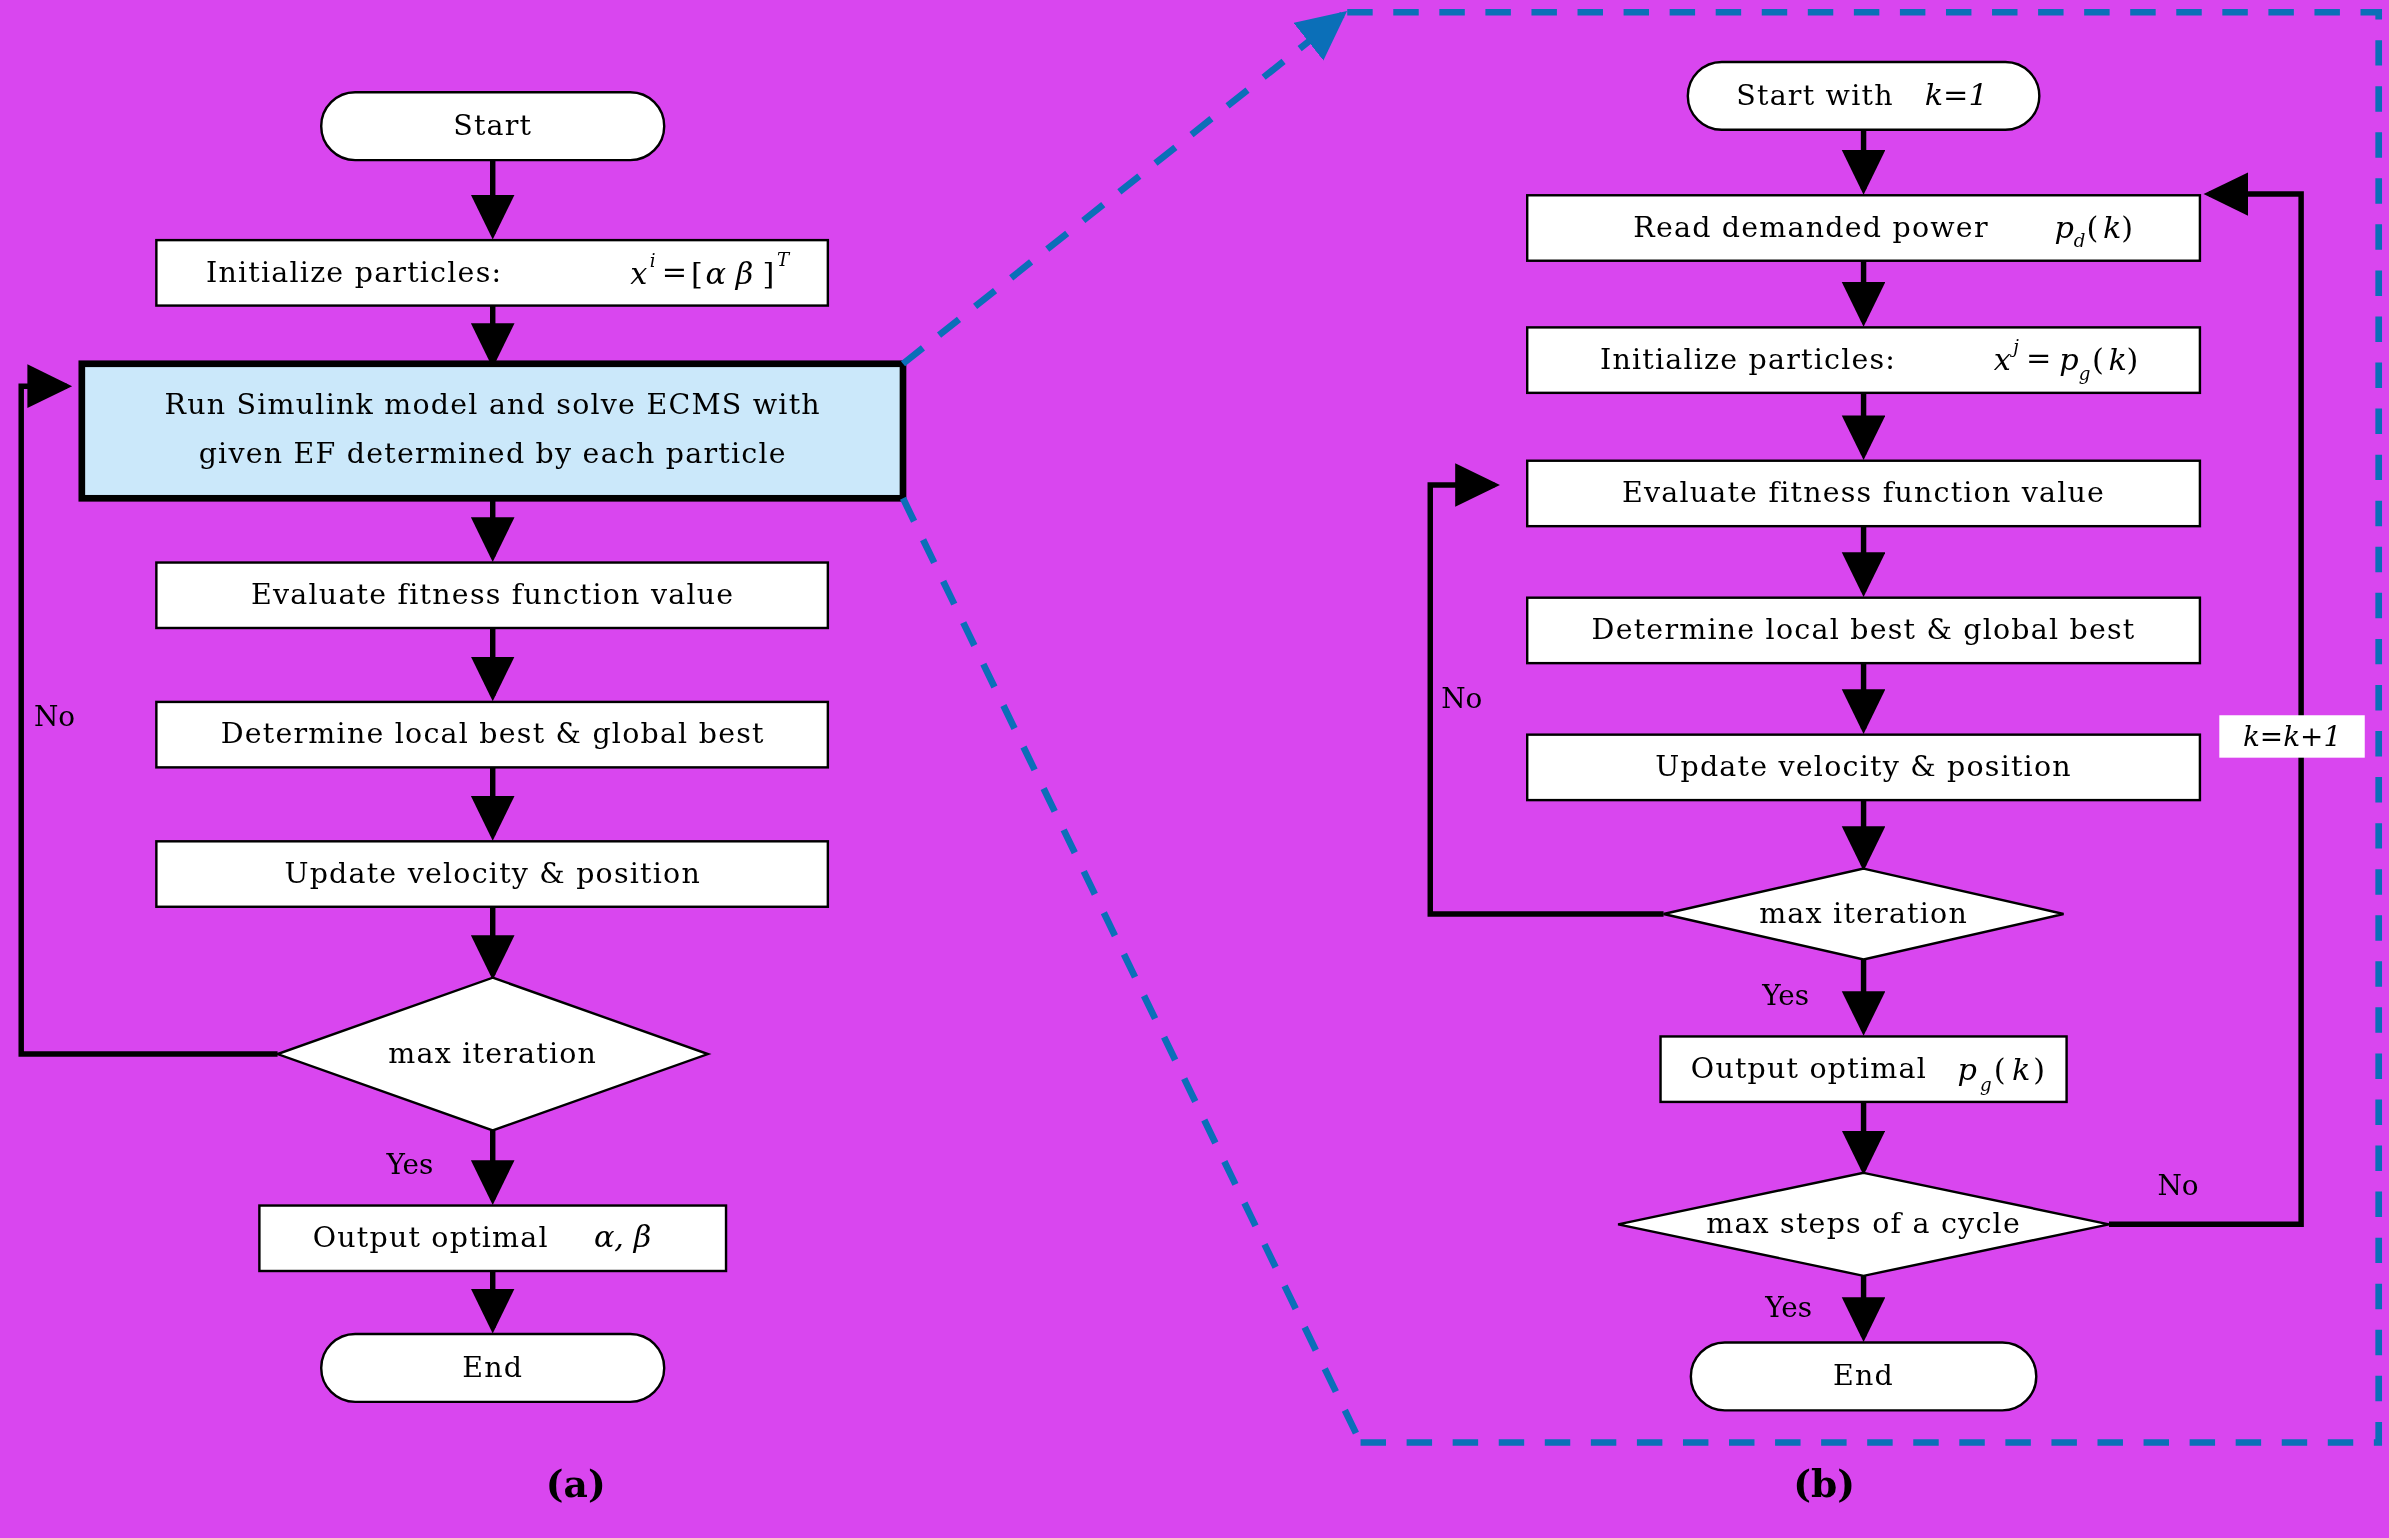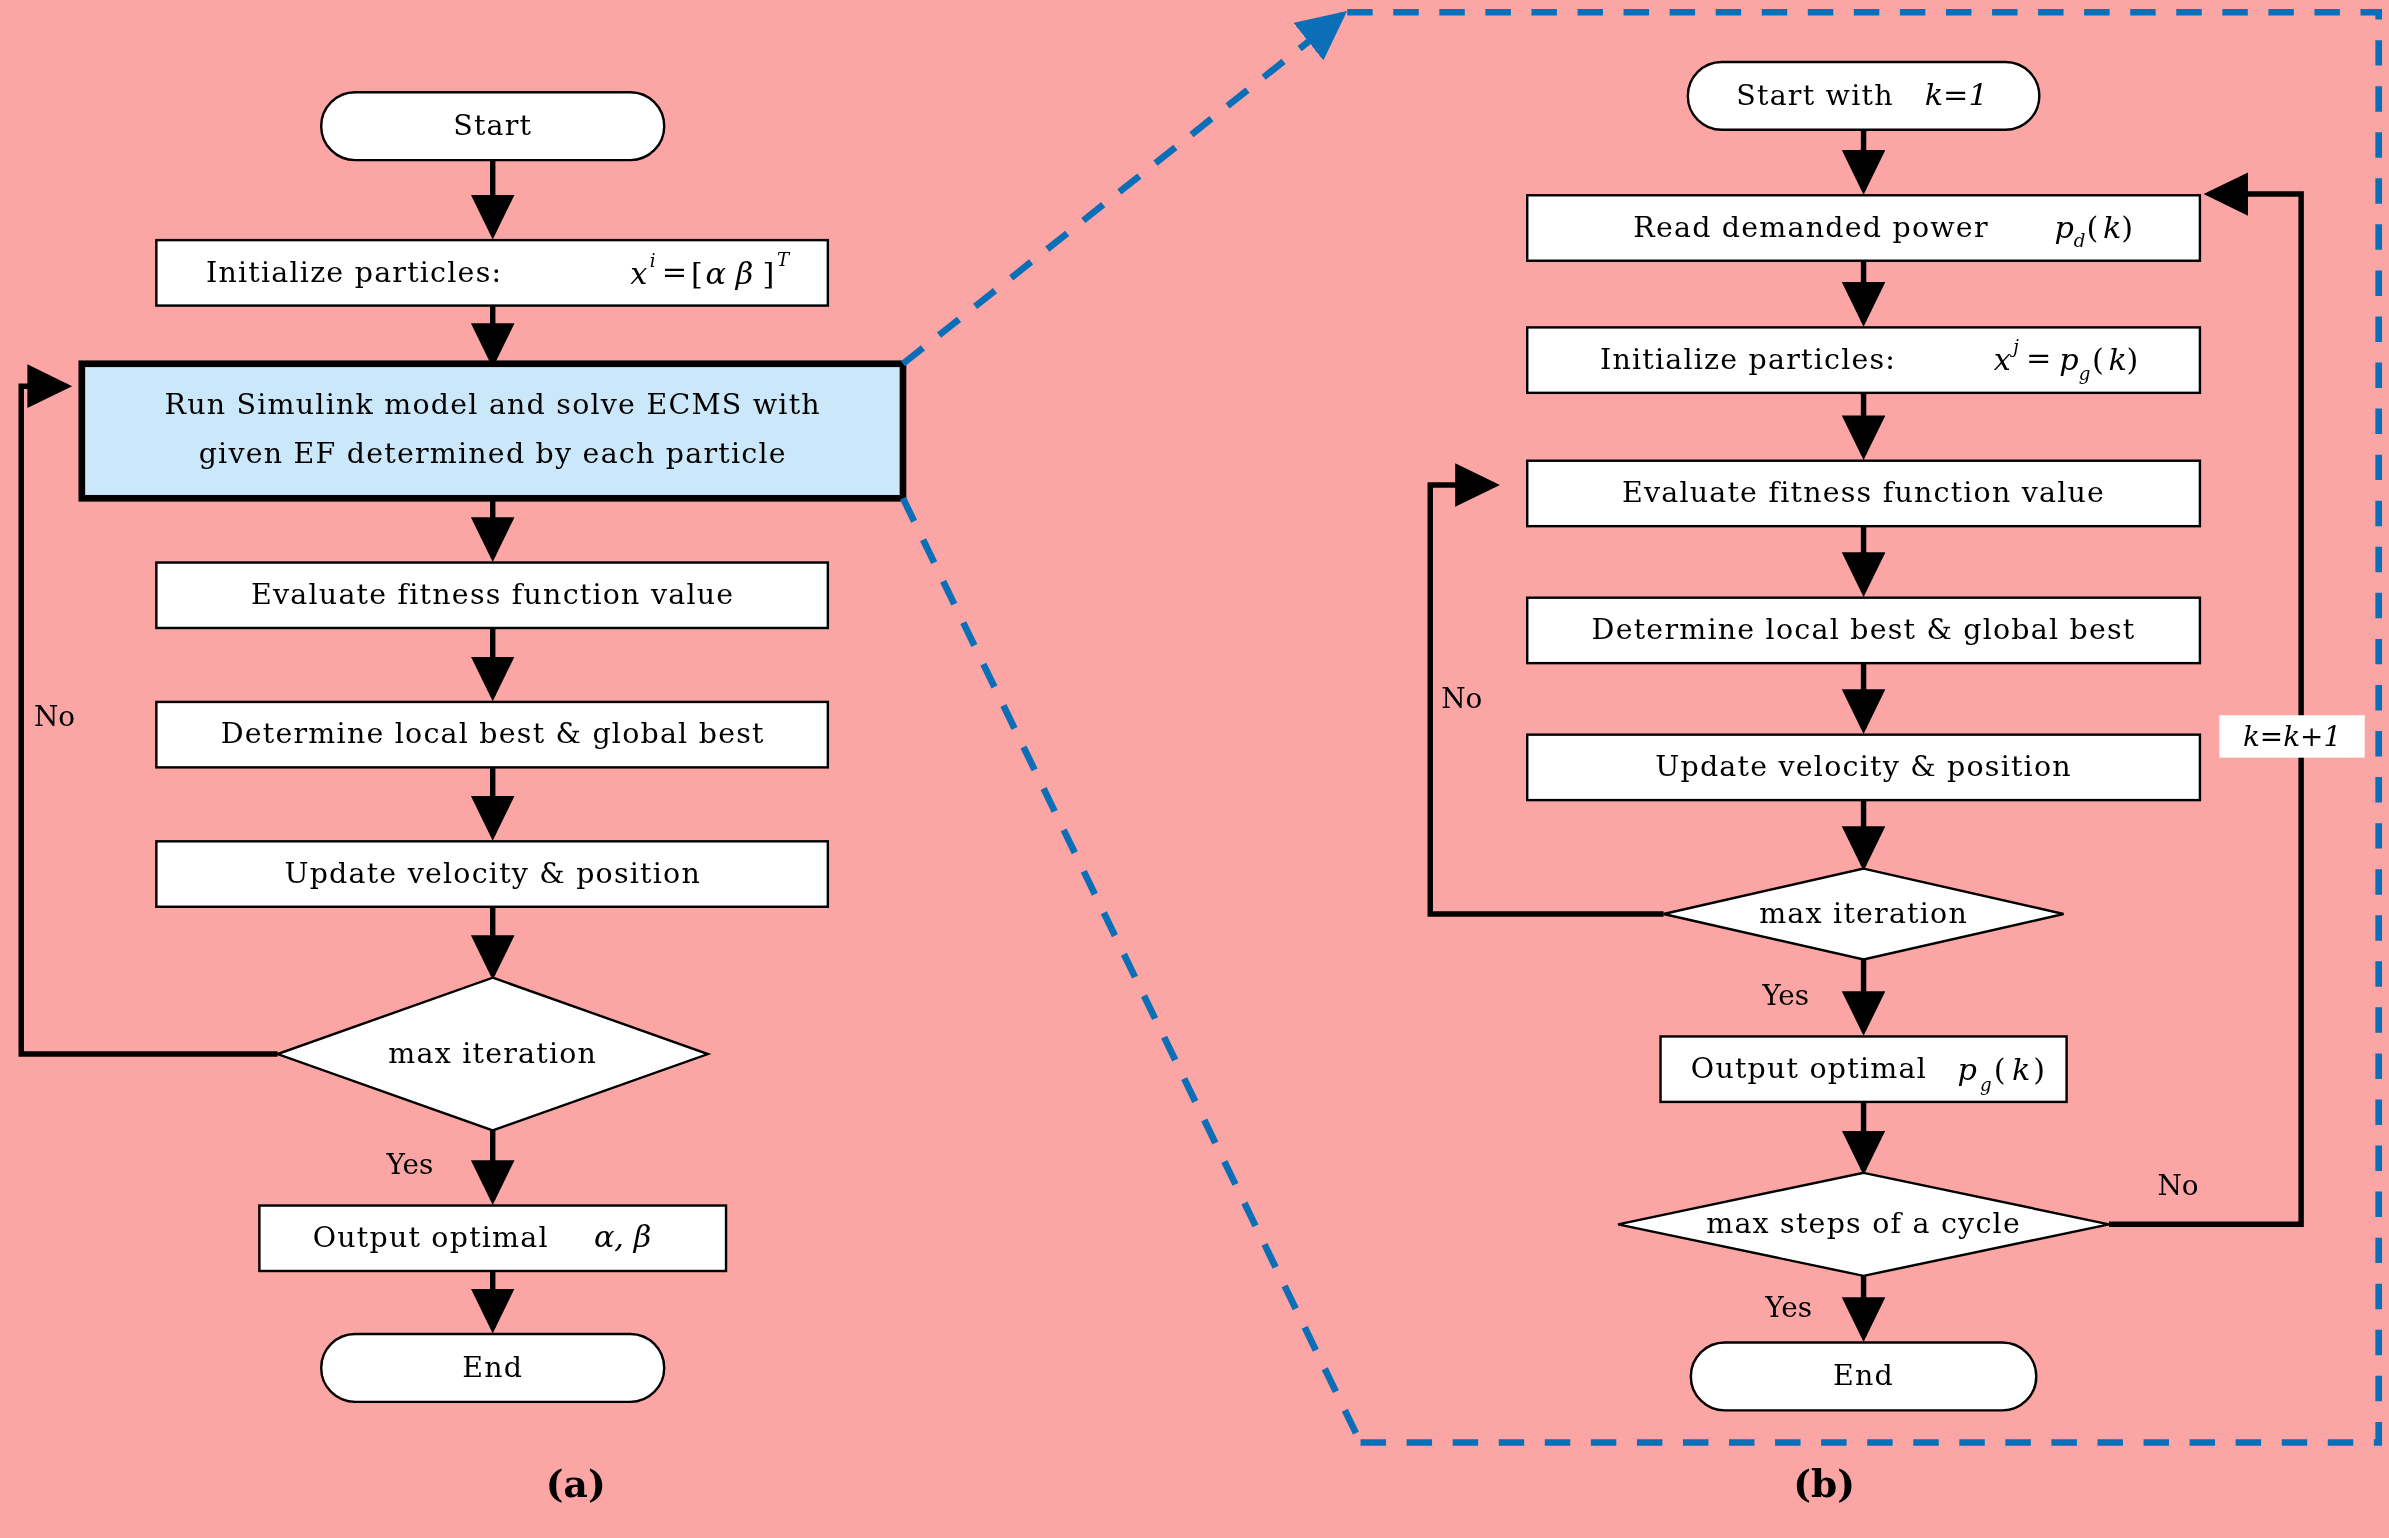--- a/index.html
+++ b/index.html
@@ -1,17 +1,17 @@
 <!DOCTYPE html>
 <html style="font-size:9.7px"><head>
 <meta charset="utf-8">
 <style>
   html,body{margin:0;padding:0;background:#ffffff;}
   body{width:2389px;height:1539px;font-family:"DejaVu Serif",serif;}
-  #stage{position:relative;width:2389px;height:1539px;overflow:hidden;background:#fca5a5;}
+  #stage{position:relative;width:2389px;height:1539px;overflow:hidden;background:#d946ef;}
   svg{position:absolute;left:0;top:0;width:2389px;height:1539px;}
   .nodeTextMono{font-family:"DejaVu Serif",serif;font-size:47px;fill:#000;dominant-baseline:middle;letter-spacing:2px;}
   .mathItal{font-family:"DejaVu Serif",serif;font-style:italic;font-size:50px;fill:#000;}
   .mathSub{font-family:"DejaVu Serif",serif;font-style:italic;font-size:30px;fill:#000;}
   .mathSup{font-family:"DejaVu Serif",serif;font-style:italic;font-size:30px;fill:#000;}
   .mathUp{font-family:"DejaVu Serif",serif;font-size:50px;fill:#000;}
   .edgeLabel{font-family:"DejaVu Serif",serif;font-size:46px;fill:#000;dominant-baseline:middle;}
   .caption{font-family:"DejaVu Serif",serif;font-weight:bold;font-size:62px;fill:#000;text-anchor:middle;}
   .boxShape{fill:#ffffff;stroke:#000000;stroke-width:4;}
   .boxHi{fill:#cbe8fa;stroke:#000000;stroke-width:11;}

